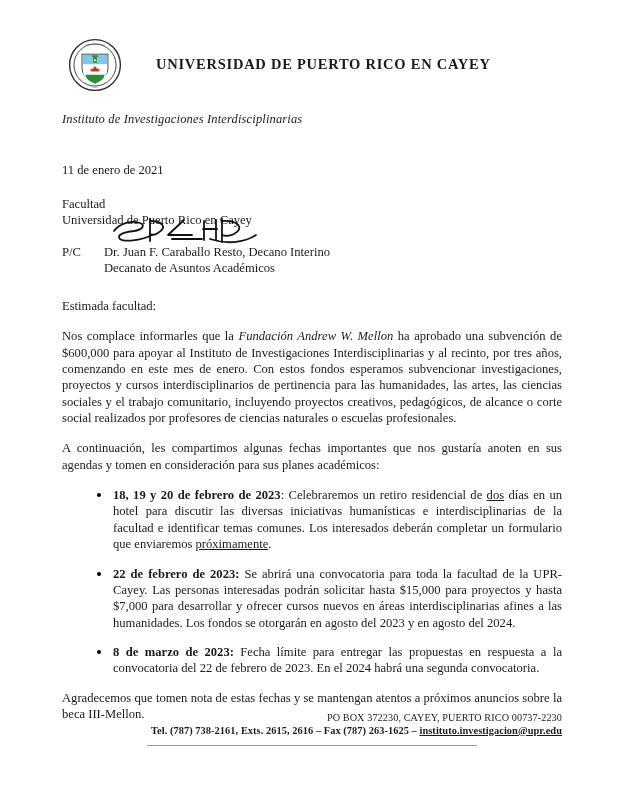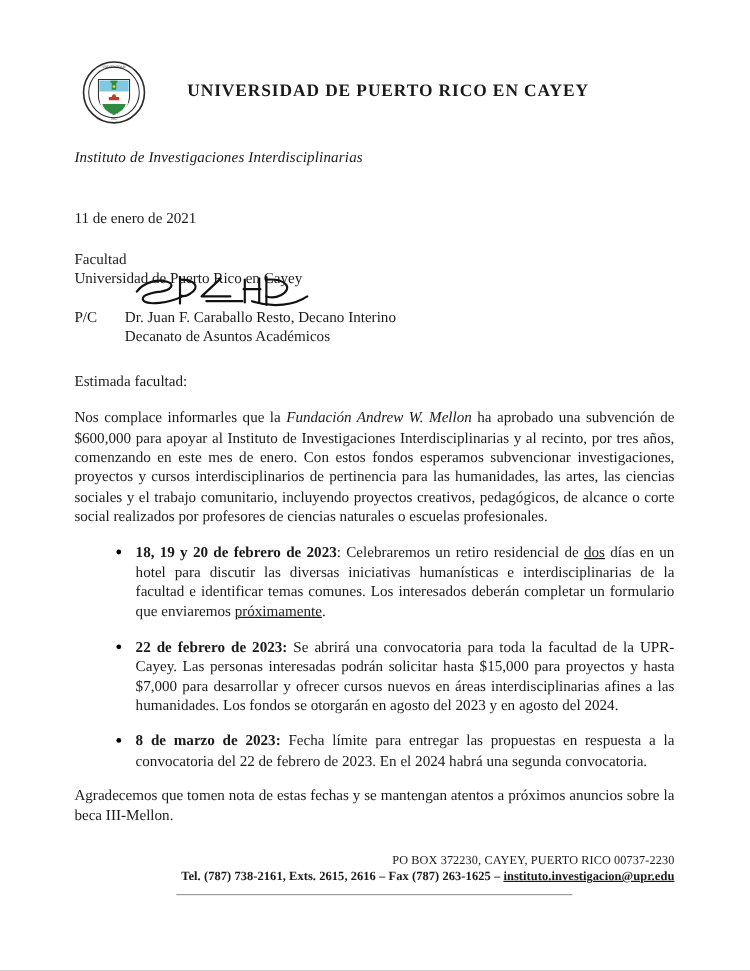--- a/index.html
+++ b/index.html
@@ -13,21 +13,21 @@
     background: #ffffff;
     position: relative;
     box-sizing: border-box;
     font-family: "Liberation Serif", "DejaVu Serif", serif;
     color: #1a1a1a;
     overflow: hidden;
   }
   .inner {
     position: absolute;
     left: 62px;
-    top: 12px;
+    top: 0;
     width: 500px;
   }
 
   
   .letterhead {
     position: relative;
     height: 72px;
     margin-top: 38px;
   }
   .seal {
@@ -232,20 +232,21 @@
         <span class="pc-label">P/C</span><span>Dr. Juan F. Caraballo Resto, Decano Interino</span>
       </div>
       <div class="pc-sub">Decanato de Asuntos Académicos</div>
     </div>
 
     <div class="greeting">Estimada facultad:</div>
 
 
     <p class="body-par"><span>Nos complace informarles que la </span><span class="ital">Fundación Andrew W. Mellon</span><span> ha aprobado una subvención de $600,000 para apoyar al Instituto de Investigaciones Interdisciplinarias y al recinto, por tres años, comenzando en este mes de enero.  Con estos fondos esperamos subvencionar investigaciones, proyectos y cursos interdisciplinarios de pertinencia para las humanidades, las artes, las ciencias sociales y el trabajo comunitario, incluyendo proyectos creativos, pedagógicos, de alcance o corte social realizados por profesores de ciencias naturales o escuelas profesionales.</span></p>
 
+    <p class="body-par">A continuación, les compartimos algunas fechas importantes que nos gustaría anoten en sus agendas y tomen en consideración para sus planes académicos:</p>
 
     <ul class="dates">
       <li><span class="bold">18, 19 y 20 de febrero de 2023</span><span>:</span><span>  Celebraremos un retiro residencial de </span><span class="und">dos</span><span> días en un hotel para discutir las diversas iniciativas humanísticas e interdisciplinarias de la facultad e identificar temas comunes.  Los interesados deberán completar un formulario que enviaremos </span><span class="und">próximamente</span><span>.</span></li>
 
       <li><span class="bold">22 de febrero de 2023:</span><span>  Se abrirá una convocatoria para toda la facultad de la UPR-Cayey. Las personas interesadas podrán solicitar hasta $15,000 para proyectos y hasta $7,000 para desarrollar y ofrecer cursos nuevos en áreas interdisciplinarias afines a las humanidades. Los fondos se otorgarán en agosto del 2023 y en agosto del 2024.</span></li>
 
       <li><span class="bold">8 de marzo de 2023:</span><span>  Fecha límite para entregar las propuestas en respuesta a la convocatoria del 22 de febrero de 2023.  En el 2024 habrá una segunda convocatoria.</span></li>
     </ul>
 
     <p class="closing">Agradecemos que tomen nota de estas fechas y se mantengan atentos a próximos anuncios sobre la beca III-Mellon.</p>

